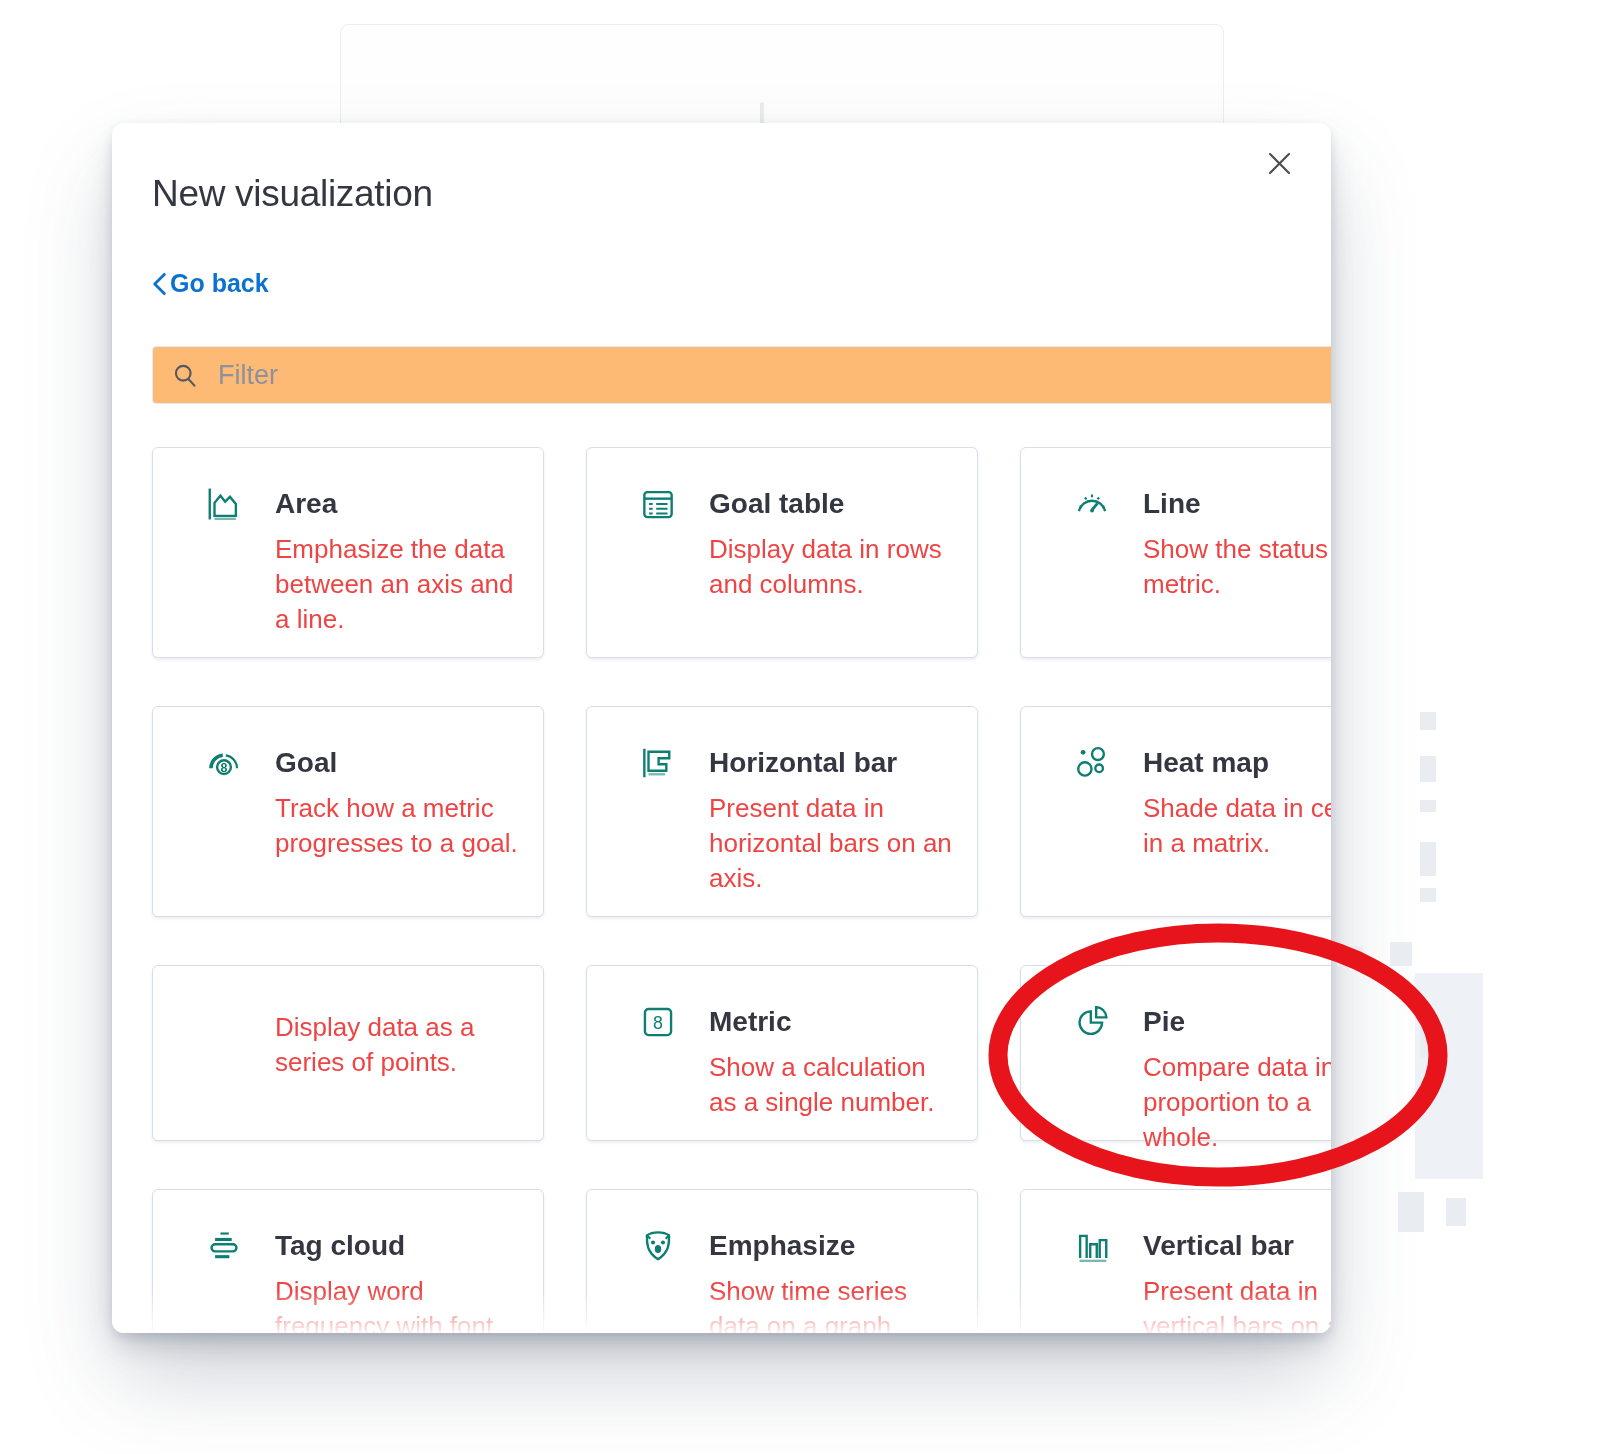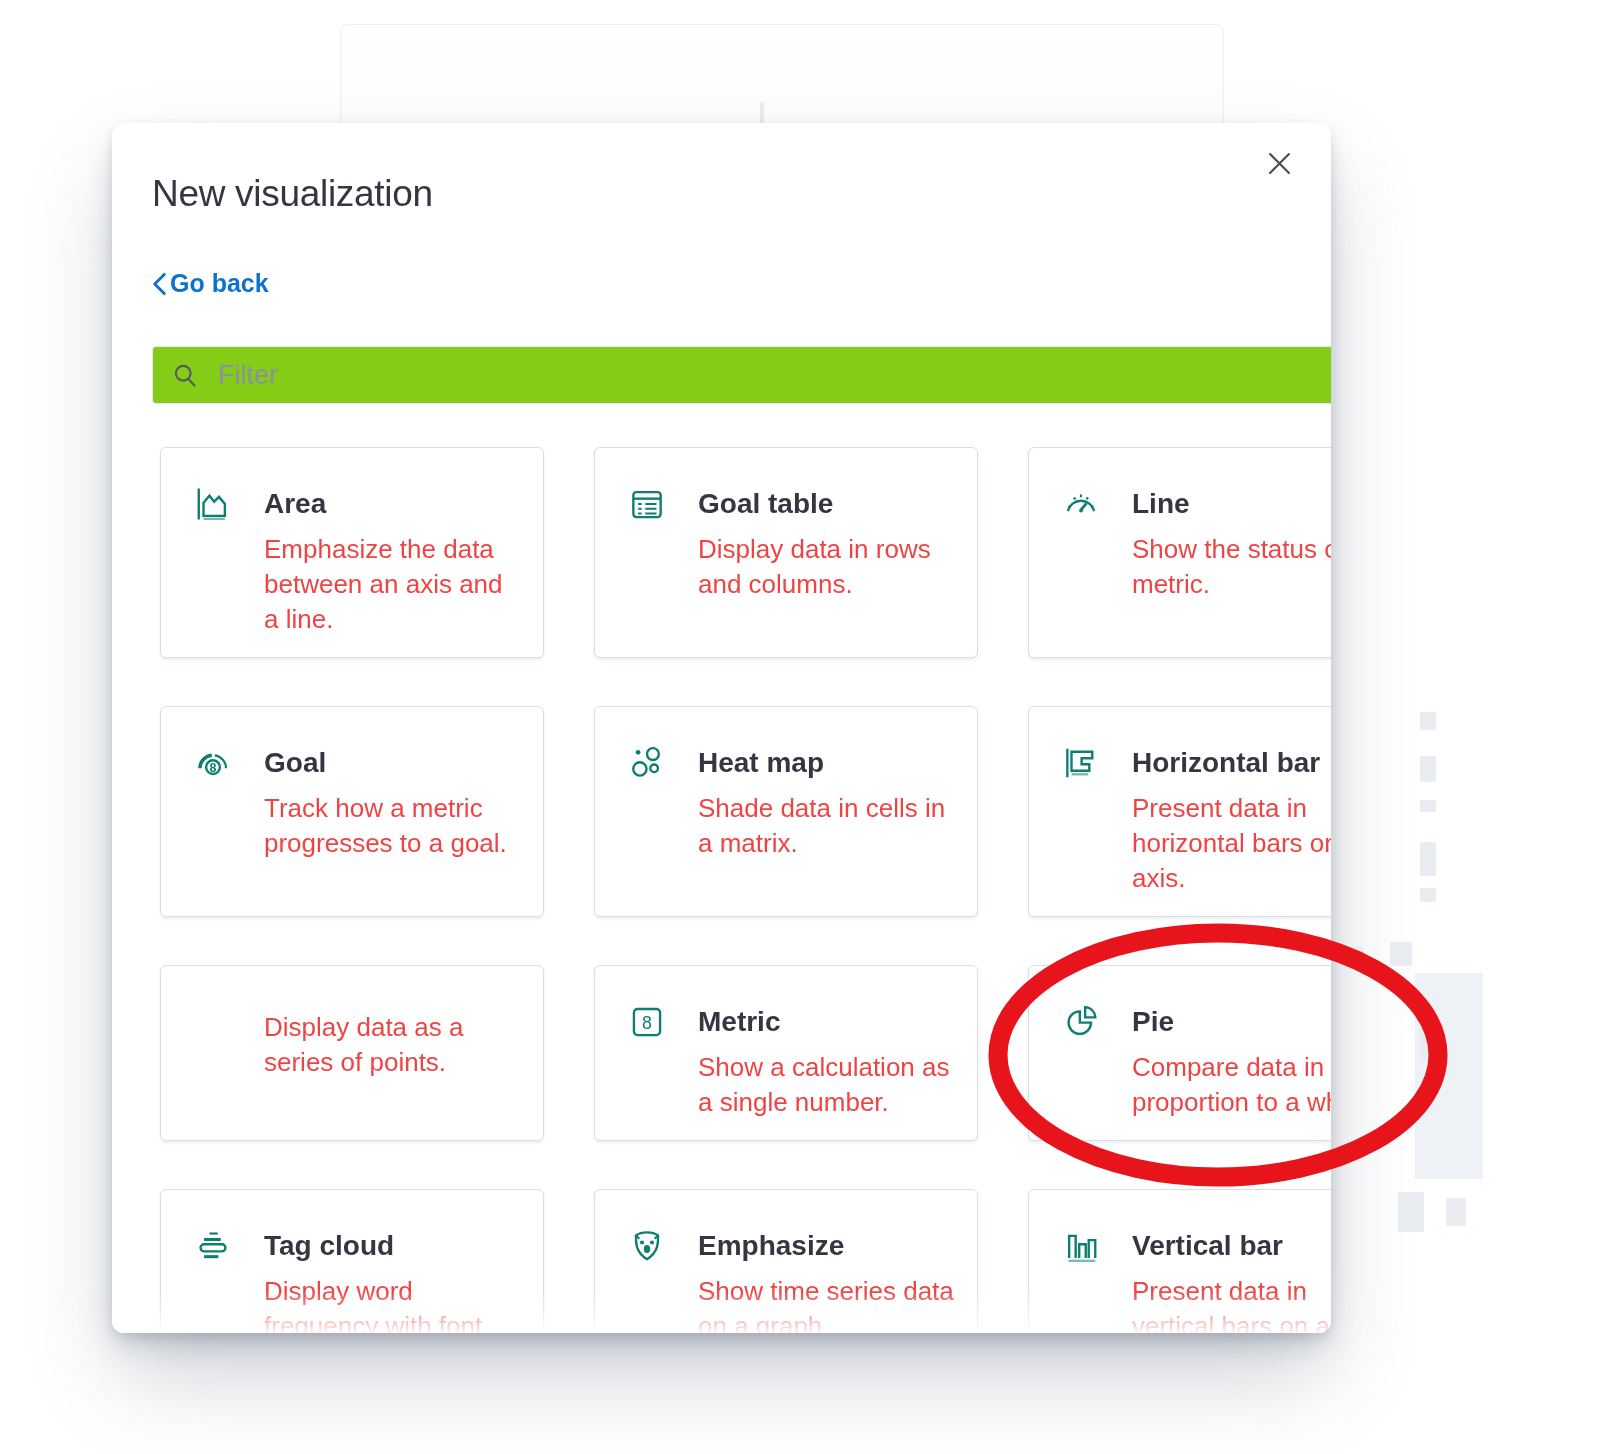--- a/index.html
+++ b/index.html
@@ -36,41 +36,41 @@
     position:absolute; left:40px; top:50px;
     font-size:37px; font-weight:400; letter-spacing:-.3px; color:#343741;
   }
   .back-link {
     position:absolute; left:40px; top:146px;
     display:flex; align-items:center; gap:3px;
     font-size:25px; font-weight:700; color:#0b72d0; cursor:pointer; text-decoration:none;
   }
   .filter-wrap {
     position:absolute; left:40px; top:223px; width:1260px; height:58px;
-    background:#84cc16; border:1px solid #e5e9ef; border-radius:4px;
+    background:#fdba74; border:1px solid #e5e9ef; border-radius:4px;
     display:flex; align-items:center; padding-left:19px;
   }
   .filter-wrap input {
     flex:1; height:100%; border:none; outline:none; background:transparent;
     font-family:"Liberation Sans", sans-serif; font-size:27px; color:#343741;
     padding-left:19px;
   }
   .filter-wrap input::placeholder { color:#8b919d; }
 
   
   .grid {
     position:absolute; left:40px; top:324px; width:1260px;
     display:grid; grid-template-columns:repeat(3, 392px);
     grid-template-rows:211px 211px 176px 210px;
     column-gap:42px; row-gap:48px;
   }
   .card {
     background:#fff; border:1px solid #d8dee8; border-radius:6px;
     box-shadow:0 2px 3px rgba(152,162,179,.18);
-    padding:36px 22px 0 33px; cursor:pointer; position:relative;margin-left:8px;
+    padding:36px 22px 0 52px; cursor:pointer; position:relative;
   }
   .card-head { display:flex; align-items:flex-start; gap:32px; }
   .card-icon { width:38px; height:38px; flex:0 0 38px; margin-top:1px; }
   .card-title { font-size:28px; font-weight:700; color:#343741; line-height:40px; }
   .card-desc {
     margin:8px 0 0 70px; font-size:26px; color:#ef4444; line-height:35px;
     max-width:268px;
   }
 
   .modal-fade {
@@ -170,39 +170,39 @@
               <circle cx="16" cy="19.5" r="5.8"></circle>
               <text x="16" y="23.4" text-anchor="middle" font-size="10.5" font-weight="bold" fill="#0d7e72" stroke="none" font-family="Liberation Sans, sans-serif">8</text>
             </svg></span>
           <span class="card-title">Goal</span>
         </div>
         <p class="card-desc">Track how a metric progresses to a goal.</p>
       </div>
       <div class="card">
         <div class="card-head">
           <span class="card-icon"><svg viewBox="0 0 32 32" fill="none" stroke="#0d7e72" stroke-width="2">
+              <path d="M4.5 4v24"></path>
+              <path d="M8 6.5h17.5v5.5h-9v5h6.5v5.5H8z"></path>
+              <path d="M8 25.5h14" opacity=".55"></path>
+            </svg></span>
+          <span class="card-title">Horizontal bar</span>
+        </div>
+        <p class="card-desc">Present data in horizontal bars on an axis.</p>
+      </div>
+      <div class="card">
+        <div class="card-head">
+          <span class="card-icon"><svg viewBox="0 0 32 32" fill="none" stroke="#0d7e72" stroke-width="2">
               <circle cx="8.5" cy="7" r="2" fill="#0d7e72" stroke="none"></circle>
               <circle cx="21" cy="8.5" r="5"></circle>
               <circle cx="10" cy="21" r="5.6"></circle>
               <circle cx="22" cy="20.5" r="3.2"></circle>
             </svg></span>
           <span class="card-title">Heat map</span>
         </div>
         <p class="card-desc">Shade data in cells in a matrix.</p>
-      </div>
-      <div class="card">
-        <div class="card-head">
-          <span class="card-icon"><svg viewBox="0 0 32 32" fill="none" stroke="#0d7e72" stroke-width="2">
-              <path d="M4.5 4v24"></path>
-              <path d="M8 6.5h17.5v5.5h-9v5h6.5v5.5H8z"></path>
-              <path d="M8 25.5h14" opacity=".55"></path>
-            </svg></span>
-          <span class="card-title">Horizontal bar</span>
-        </div>
-        <p class="card-desc">Present data in horizontal bars on an axis.</p>
       </div>
       <div class="card">
         <p class="card-desc">Display data as a series of points.</p>
       </div>
       <div class="card">
         <div class="card-head">
           <span class="card-icon"><svg viewBox="0 0 32 32" fill="none" stroke="#0d7e72" stroke-width="2">
               <rect x="5" y="5" width="22" height="22" rx="3"></rect>
               <text x="16" y="21.5" text-anchor="middle" font-size="15" fill="#0d7e72" stroke="none" font-family="Liberation Sans, sans-serif">8</text>
             </svg></span>

